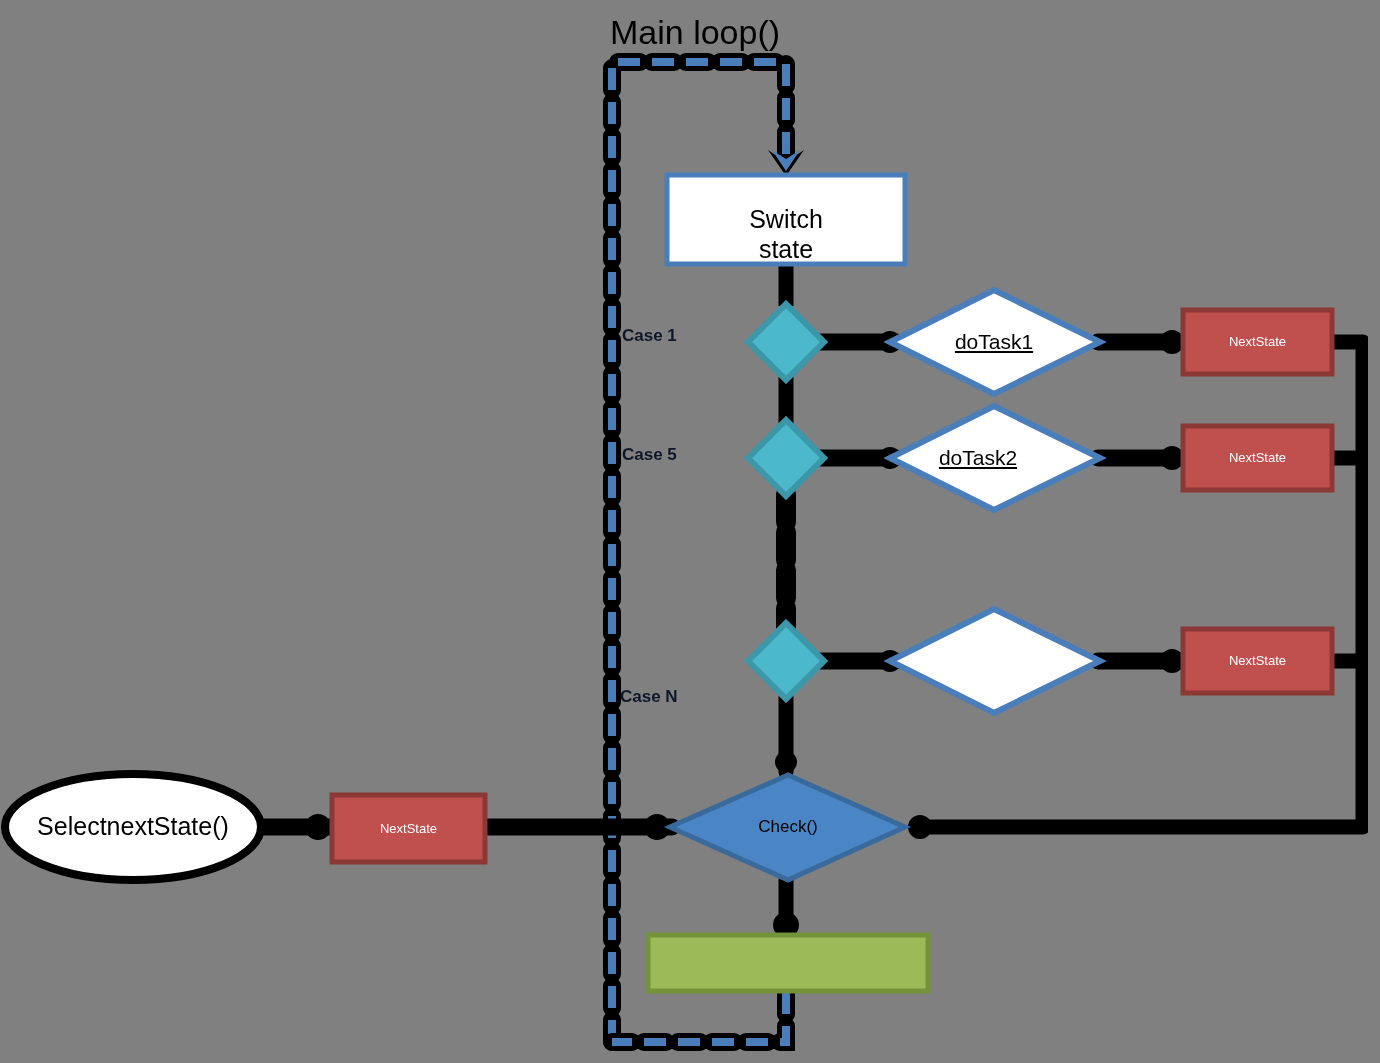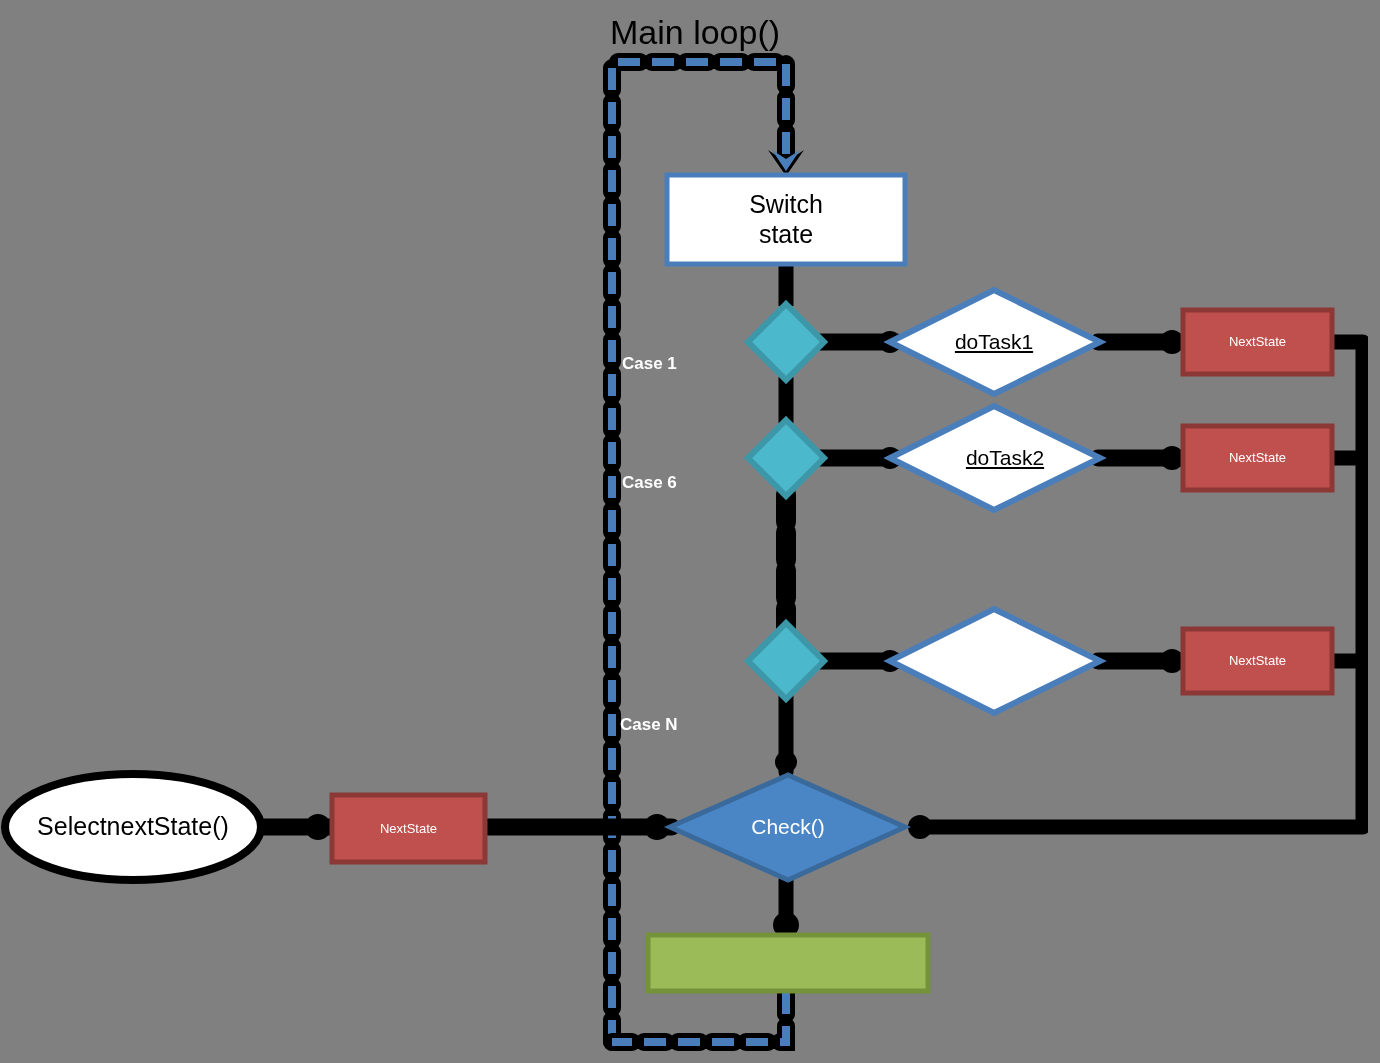--- a/index.html
+++ b/index.html
@@ -36,40 +36,39 @@
   .title-text {
     position: absolute;
     font-size: 34px;
     color: #000000;
     white-space: nowrap;
   }
   .case-text {
     position: absolute;
     font-size: 17px;
     font-weight: bold;
-    color: #ffffff;
+    color: #0f172a;
     white-space: nowrap;
-    margin-top: 28px;
   }
   .lbl-switch {
     font-size: 25px;
     color: #000000;
   }
   .lbl-task {
     font-size: 21px;
     color: #000000;
     text-decoration: underline;
   }
   .lbl-next {
     font-size: 13px;
     color: #ffffff;
   }
   .lbl-check {
-    font-size: 21px;
-    color: #ffffff;
+    font-size: 17px;
+    color: #000000;
   }
   .lbl-green {
     font-size: 22px;
     font-weight: bold;
     color: #ffffff;
   }
   .lbl-ellipse {
     font-size: 25px;
     color: #000000;
   }
@@ -183,31 +182,31 @@
 
     <rect x="332" y="795" width="153" height="67" fill="#C0504D" stroke="#8C3836" stroke-width="5"></rect>
 
     <polygon points="788,775 905,827 788,880 670,827" fill="#4A86C5" stroke="#3A6A9C" stroke-width="5"></polygon>
 
     <rect x="648" y="935" width="280" height="56" fill="#9BBB59" stroke="#73923A" stroke-width="5"></rect>
   </svg>
 
   <div class="title-text" style="left:610px; top:13px;">Main loop()</div>
 
-  <div class="node-label lbl-switch" style="left:667px; top:175px; width:238px; height:89px; flex-direction:column;">
+  <div class="node-label lbl-switch" style="left:667px; top:175px; width:238px; height:89px; flex-direction:column;justify-content:flex-end;">
     <span>Switch</span>
     <span>state</span>
   </div>
 
   <div class="case-text" style="left:622px; top:326px;">Case 1</div>
-  <div class="case-text" style="left:622px; top:445px;">Case 6</div>
+  <div class="case-text" style="left:622px; top:445px;">Case 5</div>
   <div class="case-text" style="left:620px; top:687px;">Case N</div>
 
   <div class="node-label lbl-task" style="left:890px; top:318px; width:208px; height:48px;">doTask1</div>
-  <div class="node-label lbl-task" style="left:901px; top:434px; width:208px; height:48px;">doTask2</div>
+  <div class="node-label lbl-task" style="left:874px; top:434px; width:208px; height:48px;">doTask2</div>
 
   <div class="node-label lbl-next" style="left:1183px; top:310px; width:149px; height:64px;">NextState</div>
   <div class="node-label lbl-next" style="left:1183px; top:426px; width:149px; height:64px;">NextState</div>
   <div class="node-label lbl-next" style="left:1183px; top:629px; width:149px; height:64px;">NextState</div>
 
   <div class="node-label lbl-ellipse" style="left:5px; top:774px; width:256px; height:106px; flex-direction:row;">
     <span>Select</span>
     <span>nextState()</span>
   </div>
 

